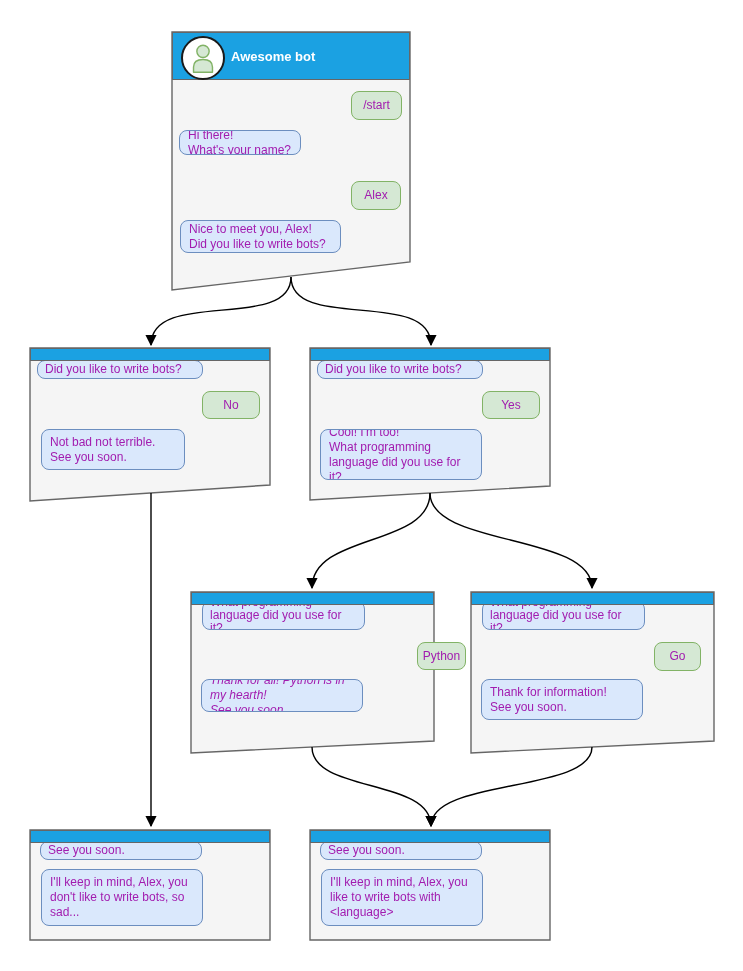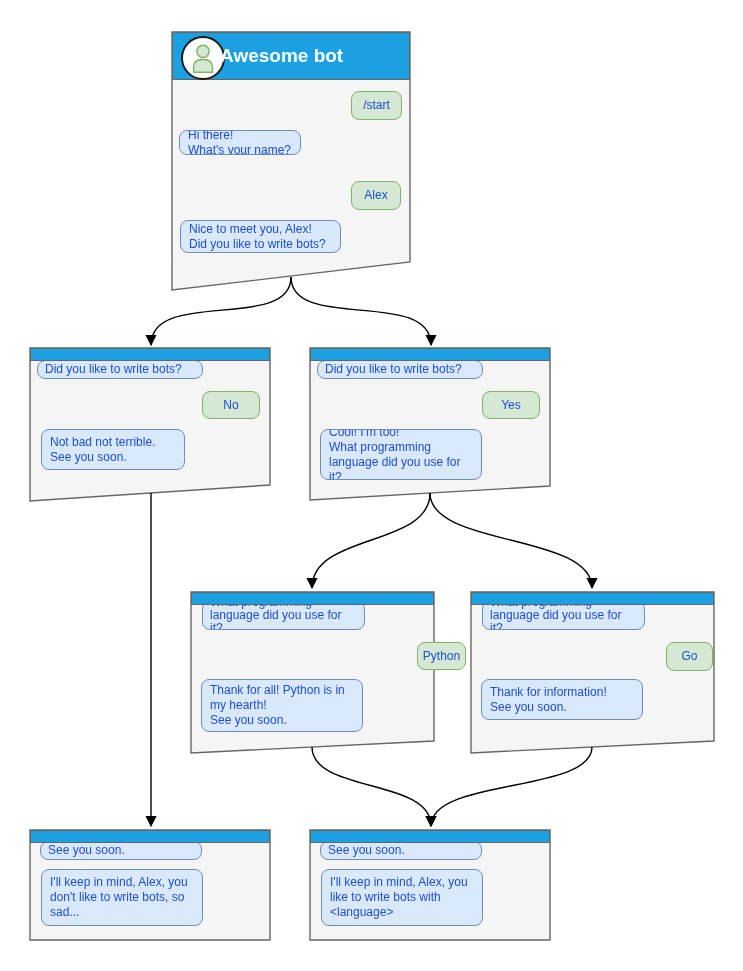--- a/index.html
+++ b/index.html
@@ -9,32 +9,32 @@
   }
   #diagram-svg { position:absolute; left:0; top:0; z-index:0; }
   .win-poly { fill:var(--window-fill); stroke:var(--window-stroke); stroke-width:1.4; }
   .edge { fill:none; stroke:var(--arrow); stroke-width:1.4; }
 
   .win-header {
     position:absolute; box-sizing:border-box; z-index:3;
     background:var(--header-blue); border:1px solid var(--window-stroke);
   }
   .main-title {
-    position:absolute; left:47px; top:0; height:100%;
+    position:absolute; left:58px; top:0; height:100%;
     display:flex; align-items:center;
-    color:var(--title-text); font-size:19px; font-weight:bold;
+    color:var(--title-text); font-size:13px; font-weight:bold;
   }
   .avatar {
     position:absolute; left:8px; top:3px; width:40px; height:40px;
     border-radius:50%; background:#ffffff; border:2px solid #1a1a1a;
     display:flex; align-items:center; justify-content:center;
   }
   .bubble {
     position:absolute; box-sizing:border-box; z-index:2; overflow:hidden;
-    border-radius:8px; color:#1d4ed8; font-size:12px; line-height:15px;
+    border-radius:8px; color:#a21caf; font-size:12px; line-height:15px;
     display:flex; align-items:center; white-space:pre-line; padding:2px 8px;
   }
   .bubble.bot  { background:var(--bot-bubble-fill);  border:1px solid var(--bot-bubble-stroke); }
   .bubble.user { background:var(--user-bubble-fill); border:1px solid var(--user-bubble-stroke);
                  justify-content:center; text-align:center; }
   .bubble.tight { line-height:13px; padding:1px 7px; }
 </style>
 </head>
 <body>
 
@@ -95,27 +95,27 @@
 
   <div class="bubble bot tight" style="left:317px; top:360px; width:166px; height:19px;">Did you like to write bots?</div>
   <div class="bubble user" style="left:482px; top:391px; width:58px; height:28px;">Yes</div>
   <div class="bubble bot" style="left:320px; top:429px; width:162px; height:51px;">Cool! I'm too!
 What programming
 language did you use for it?</div>
 
   <div class="bubble bot tight" style="left:202px; top:601px; width:163px; height:29px;">What programming
 language did you use for it?</div>
   <div class="bubble user" style="left:374px; top:642px; width:49px; height:28px;margin-left:43px;">Python</div>
-  <div class="bubble bot" style="left:201px; top:679px; width:162px; height:53px;">Thank for all! Python is in
+  <div class="bubble bot" style="left:201px; top:679px; width:162px; height:33px;font-style:italic;">Thank for all! Python is in
 my hearth!
 See you soon.</div>
 
   <div class="bubble bot tight" style="left:482px; top:601px; width:163px; height:29px;">What programming
 language did you use for it?</div>
-  <div class="bubble user" style="left:654px; top:642px; width:47px; height:29px;margin-left:12px;">Go</div>
+  <div class="bubble user" style="left:654px; top:642px; width:47px; height:29px;">Go</div>
   <div class="bubble bot" style="left:481px; top:679px; width:162px; height:41px;">Thank for information!
 See you soon.</div>
 
   <div class="bubble bot tight" style="left:40px; top:841px; width:162px; height:19px;">See you soon.</div>
   <div class="bubble bot" style="left:41px; top:869px; width:162px; height:57px;">I'll keep in mind, Alex, you
 don't like to write bots, so
 sad...</div>
 
   <div class="bubble bot tight" style="left:320px; top:841px; width:162px; height:19px;">See you soon.</div>
   <div class="bubble bot" style="left:321px; top:869px; width:162px; height:57px;">I'll keep in mind, Alex, you

